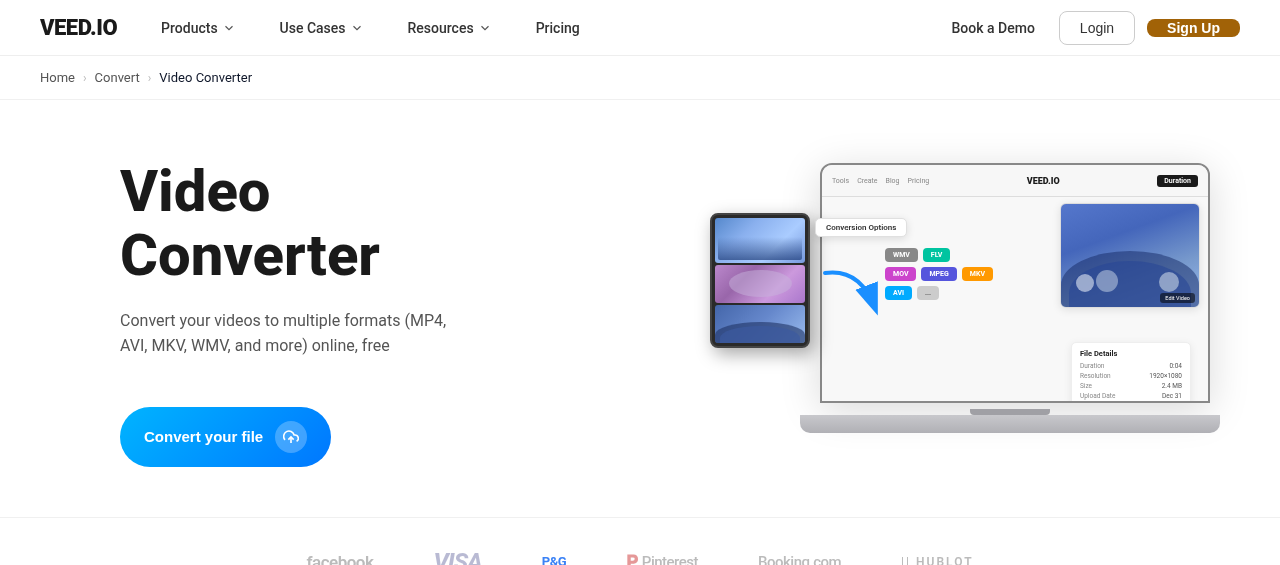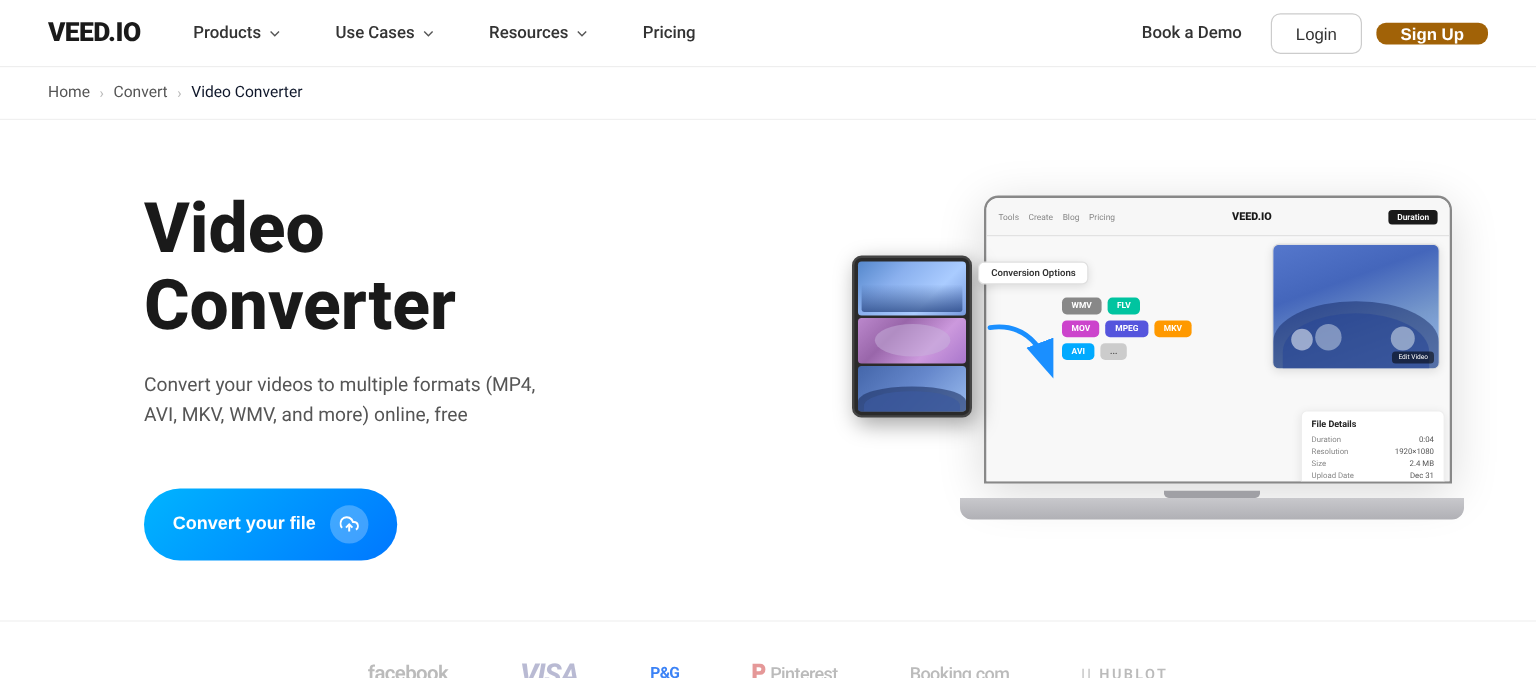--- a/index.html
+++ b/index.html
@@ -200,21 +200,21 @@
           <div style="position:absolute;right:8px;top:6px;width:140px;height:105px;border-radius:6px;overflow:hidden;background:linear-gradient(160deg,#5577cc,#4466bb,#7799cc,#99bbee);border:1.5px solid #ddd;box-shadow:0 2px 8px rgba(0,0,0,0.1);">
             <div style="position:absolute;bottom:0;left:0;right:0;height:55%;background:rgba(20,40,100,0.5);border-radius:50% 50% 0 0 / 60% 60% 0 0;"></div>
             <div style="position:absolute;bottom:0;left:8px;right:8px;height:45%;background:rgba(40,70,150,0.6);border-radius:50% 50% 0 0 / 70% 70% 0 0;"></div>
 
             <div style="position:absolute;bottom:15px;left:15px;width:18px;height:18px;background:rgba(200,210,230,0.7);border-radius:50%;"></div>
             <div style="position:absolute;bottom:15px;left:35px;width:22px;height:22px;background:rgba(180,195,220,0.6);border-radius:50%;"></div>
             <div style="position:absolute;bottom:15px;right:20px;width:20px;height:20px;background:rgba(190,205,225,0.65);border-radius:50%;"></div>
             <div style="position:absolute;bottom:4px;right:4px;background:rgba(0,0,0,0.55);color:#fff;font-size:5.5px;padding:2px 5px;border-radius:3px;">Edit Video</div>
           </div>
 
-          <div style="position:absolute;right:4px;bottom:8px;width:120px;background:#fff;border:1px solid #eee;border-radius:5px;padding:6px 8px;box-shadow:0 2px 8px rgba(0,0,0,0.08);">
+          <div style="position:absolute;right:17px;bottom:8px;width:120px;background:#fff;border:1px solid #eee;border-radius:5px;padding:6px 8px;box-shadow:0 2px 8px rgba(0,0,0,0.08);">
             <div style="font-size:7.5px;font-weight:700;color:#222;margin-bottom:4px;">File Details</div>
             <div style="display:flex;justify-content:space-between;font-size:6.5px;color:#888;margin-bottom:2px;">
               <span>Duration</span>
                 <span style="color:#555;">0:04</span>
             </div>
             <div style="display:flex;justify-content:space-between;font-size:6.5px;color:#888;margin-bottom:2px;">
               <span>Resolution</span>
                 <span style="color:#555;">1920×1080</span>
             </div>
             <div style="display:flex;justify-content:space-between;font-size:6.5px;color:#888;margin-bottom:2px;">

